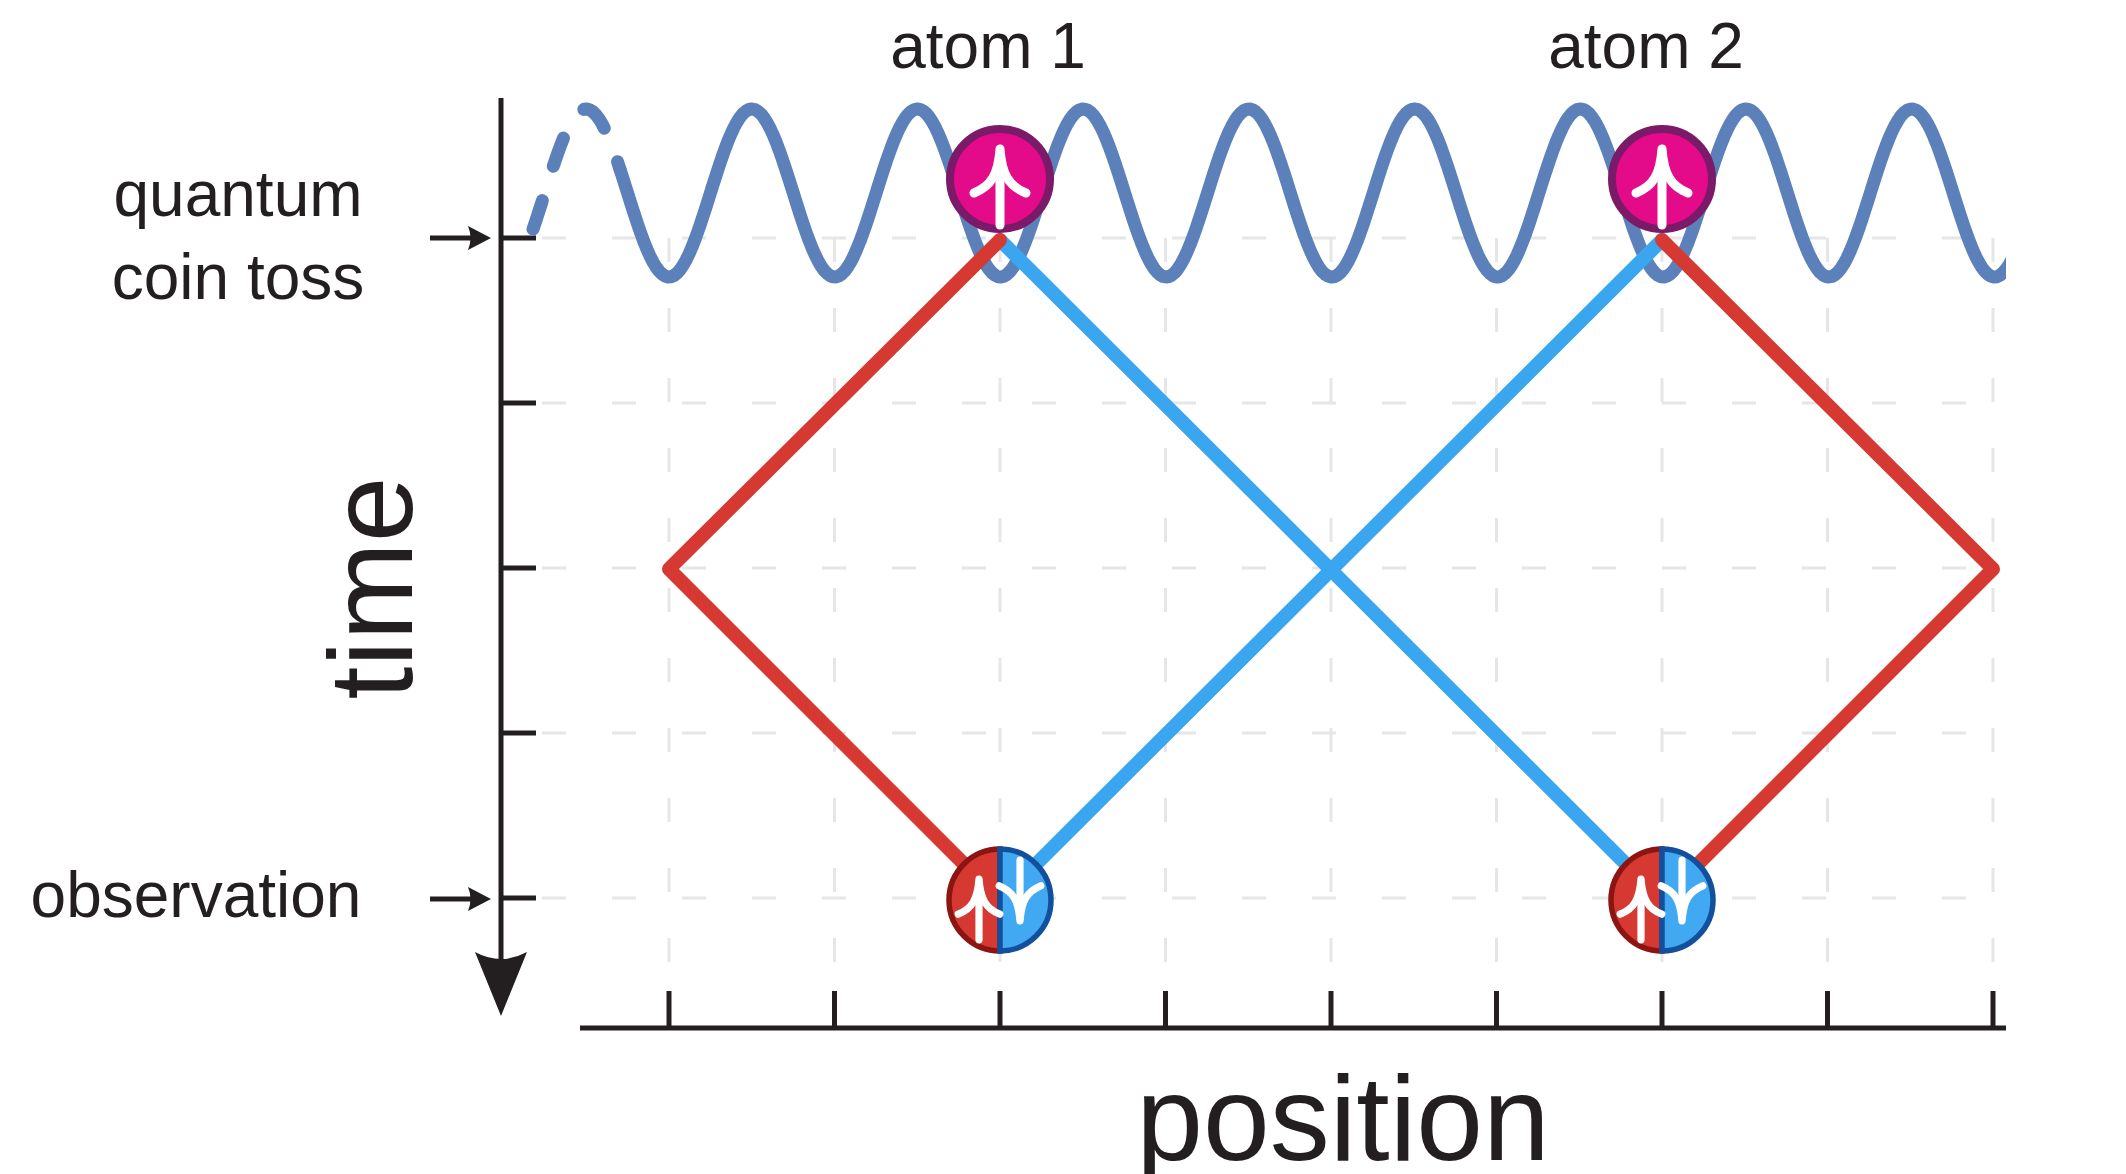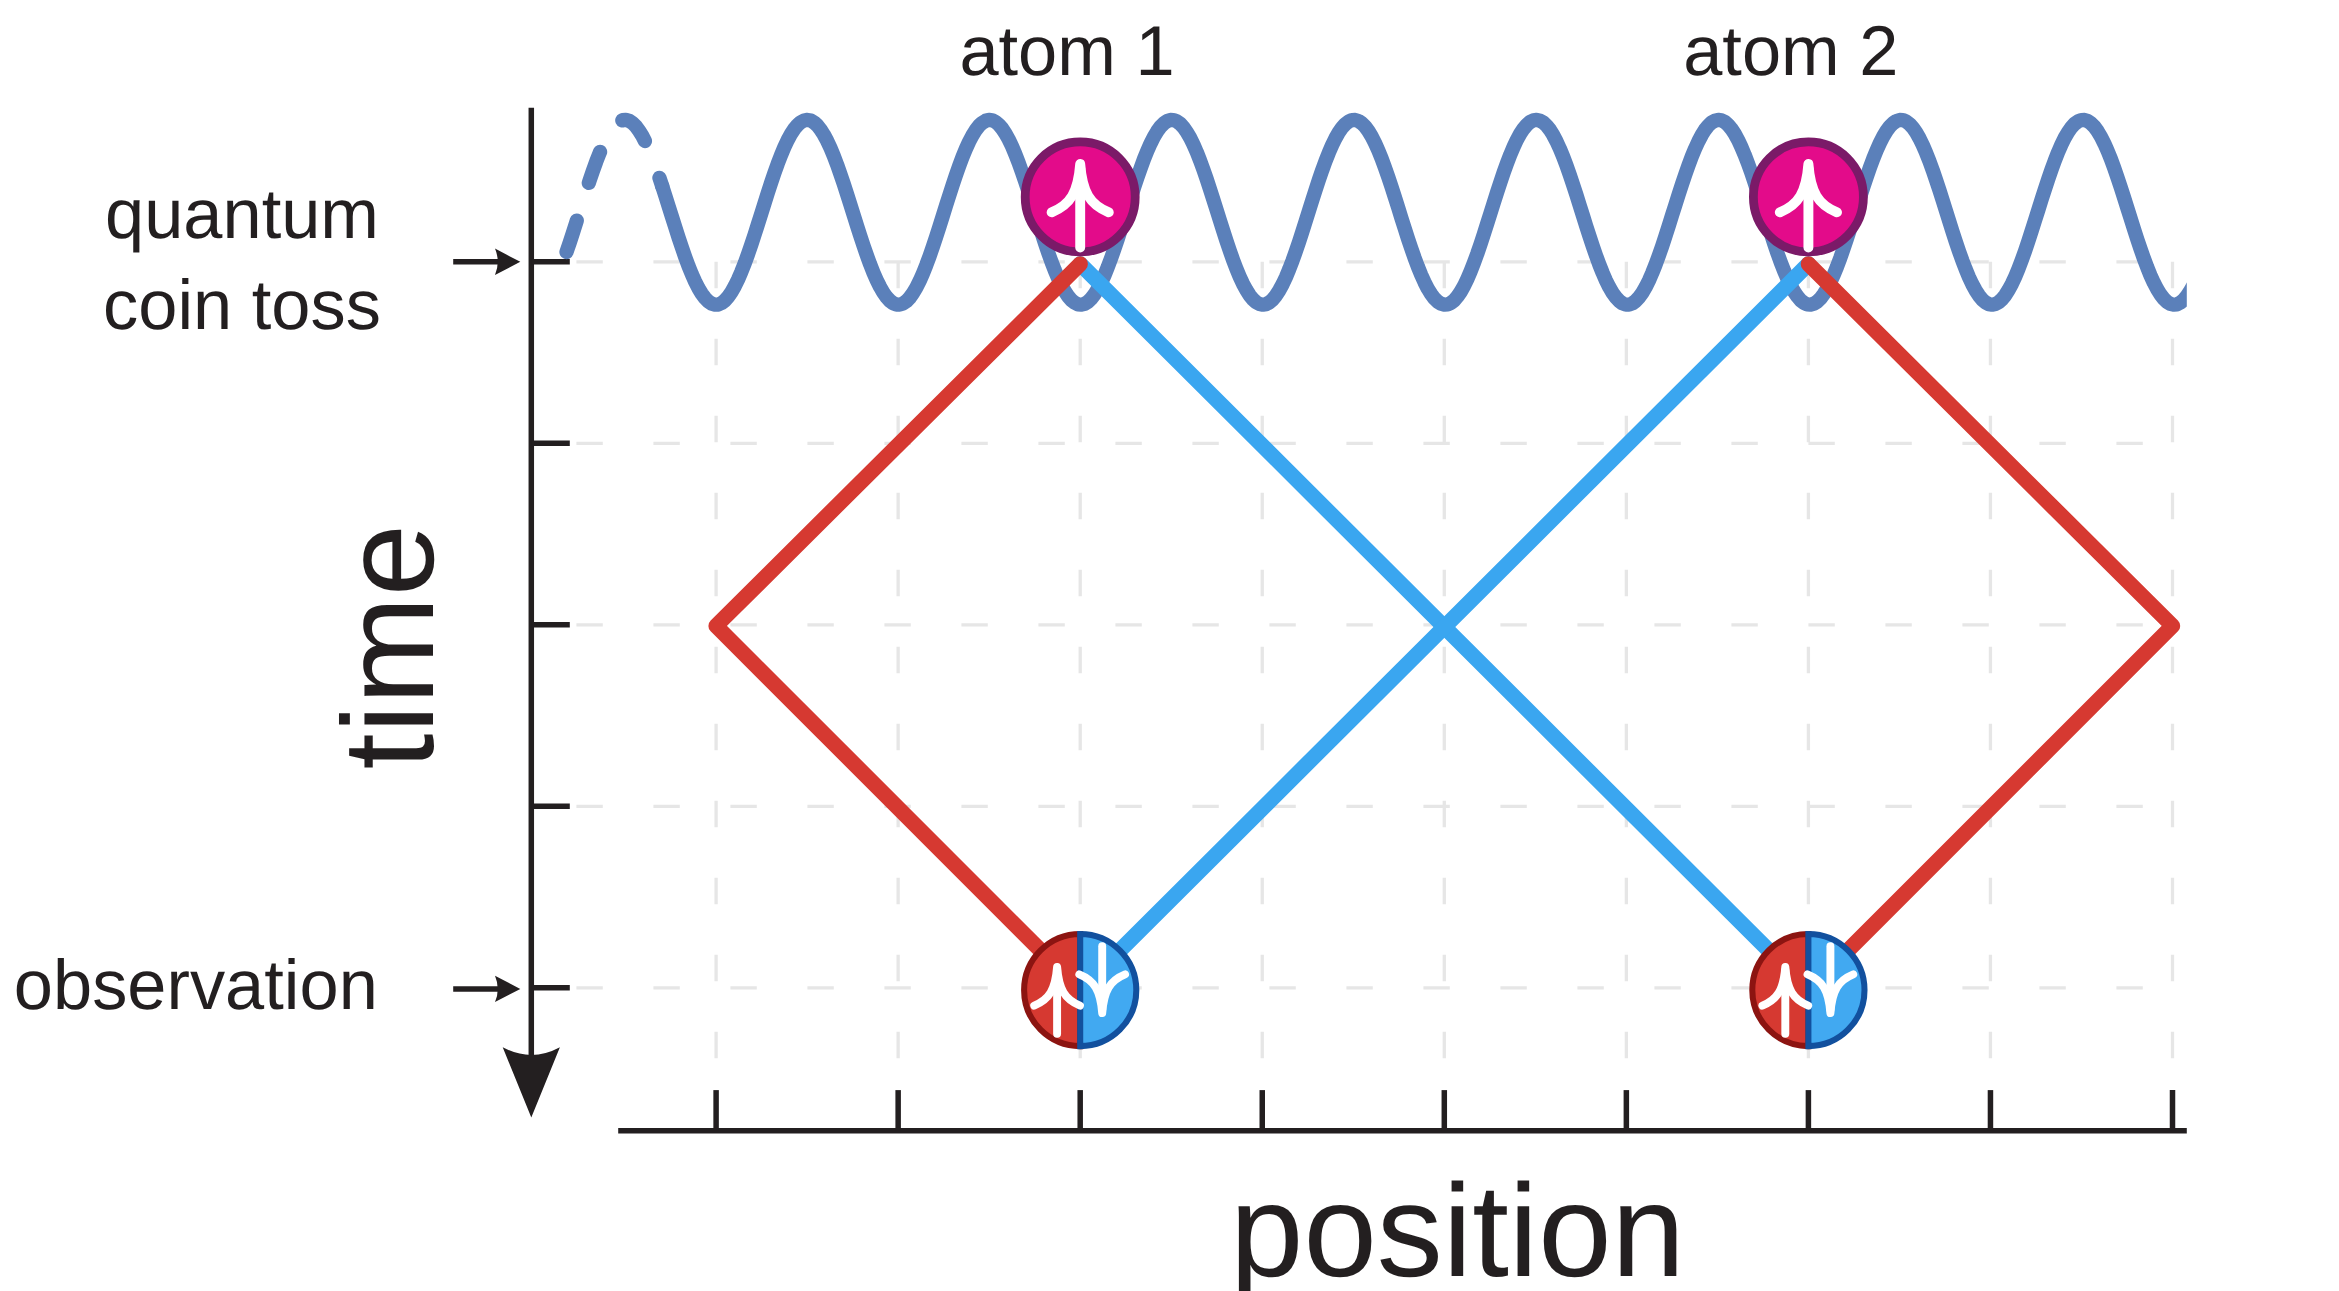--- a/index.html
+++ b/index.html
@@ -1,17 +1,17 @@
 <!DOCTYPE html>
 <html style="--bg: #ffffff; --ink: #231f20; --grid: #e6e6e6; --wave: #5b80ba; --path-red: #d63931; --path-blue: #3aa6f0; --atom-fill: #e30b8a; --atom-stroke: #7b1a68; --obs-red-fill: #d63931; --obs-red-stroke: #8c1411; --obs-blue-fill: #41a9f1; --obs-blue-stroke: #12509e; --spin: #ffffff;"><head>
 <meta charset="utf-8">
 <style>
   html,body{margin:0;padding:0;background:#fff;}
   .stage{position:relative;width:1988px;height:1174px;background:var(--bg,#fff);overflow:hidden;
-         font-family:"Liberation Sans", sans-serif;}
+         font-family:"Liberation Sans", sans-serif;padding-left:18px;}
   svg{display:block}
   text{fill:var(--ink,#231f20);font-family:"Liberation Sans", sans-serif;}
   .lbl-side{font-size:64px;}
   .lbl-atom{font-size:64px;}
   .lbl-axis-big{font-size:118px;}
   .grid-line{stroke:var(--grid,#e6e6e6);stroke-width:3;stroke-dasharray:24 46;fill:none;}
   .axis{stroke:var(--ink,#231f20);stroke-width:5;fill:none;}
   .tick{stroke:var(--ink,#231f20);stroke-width:5;fill:none;}
   .arrowhead{fill:var(--ink,#231f20);stroke:none;}
   .wave{stroke:var(--wave,#5b80ba);stroke-width:13;fill:none;stroke-linecap:round;stroke-linejoin:round;}

